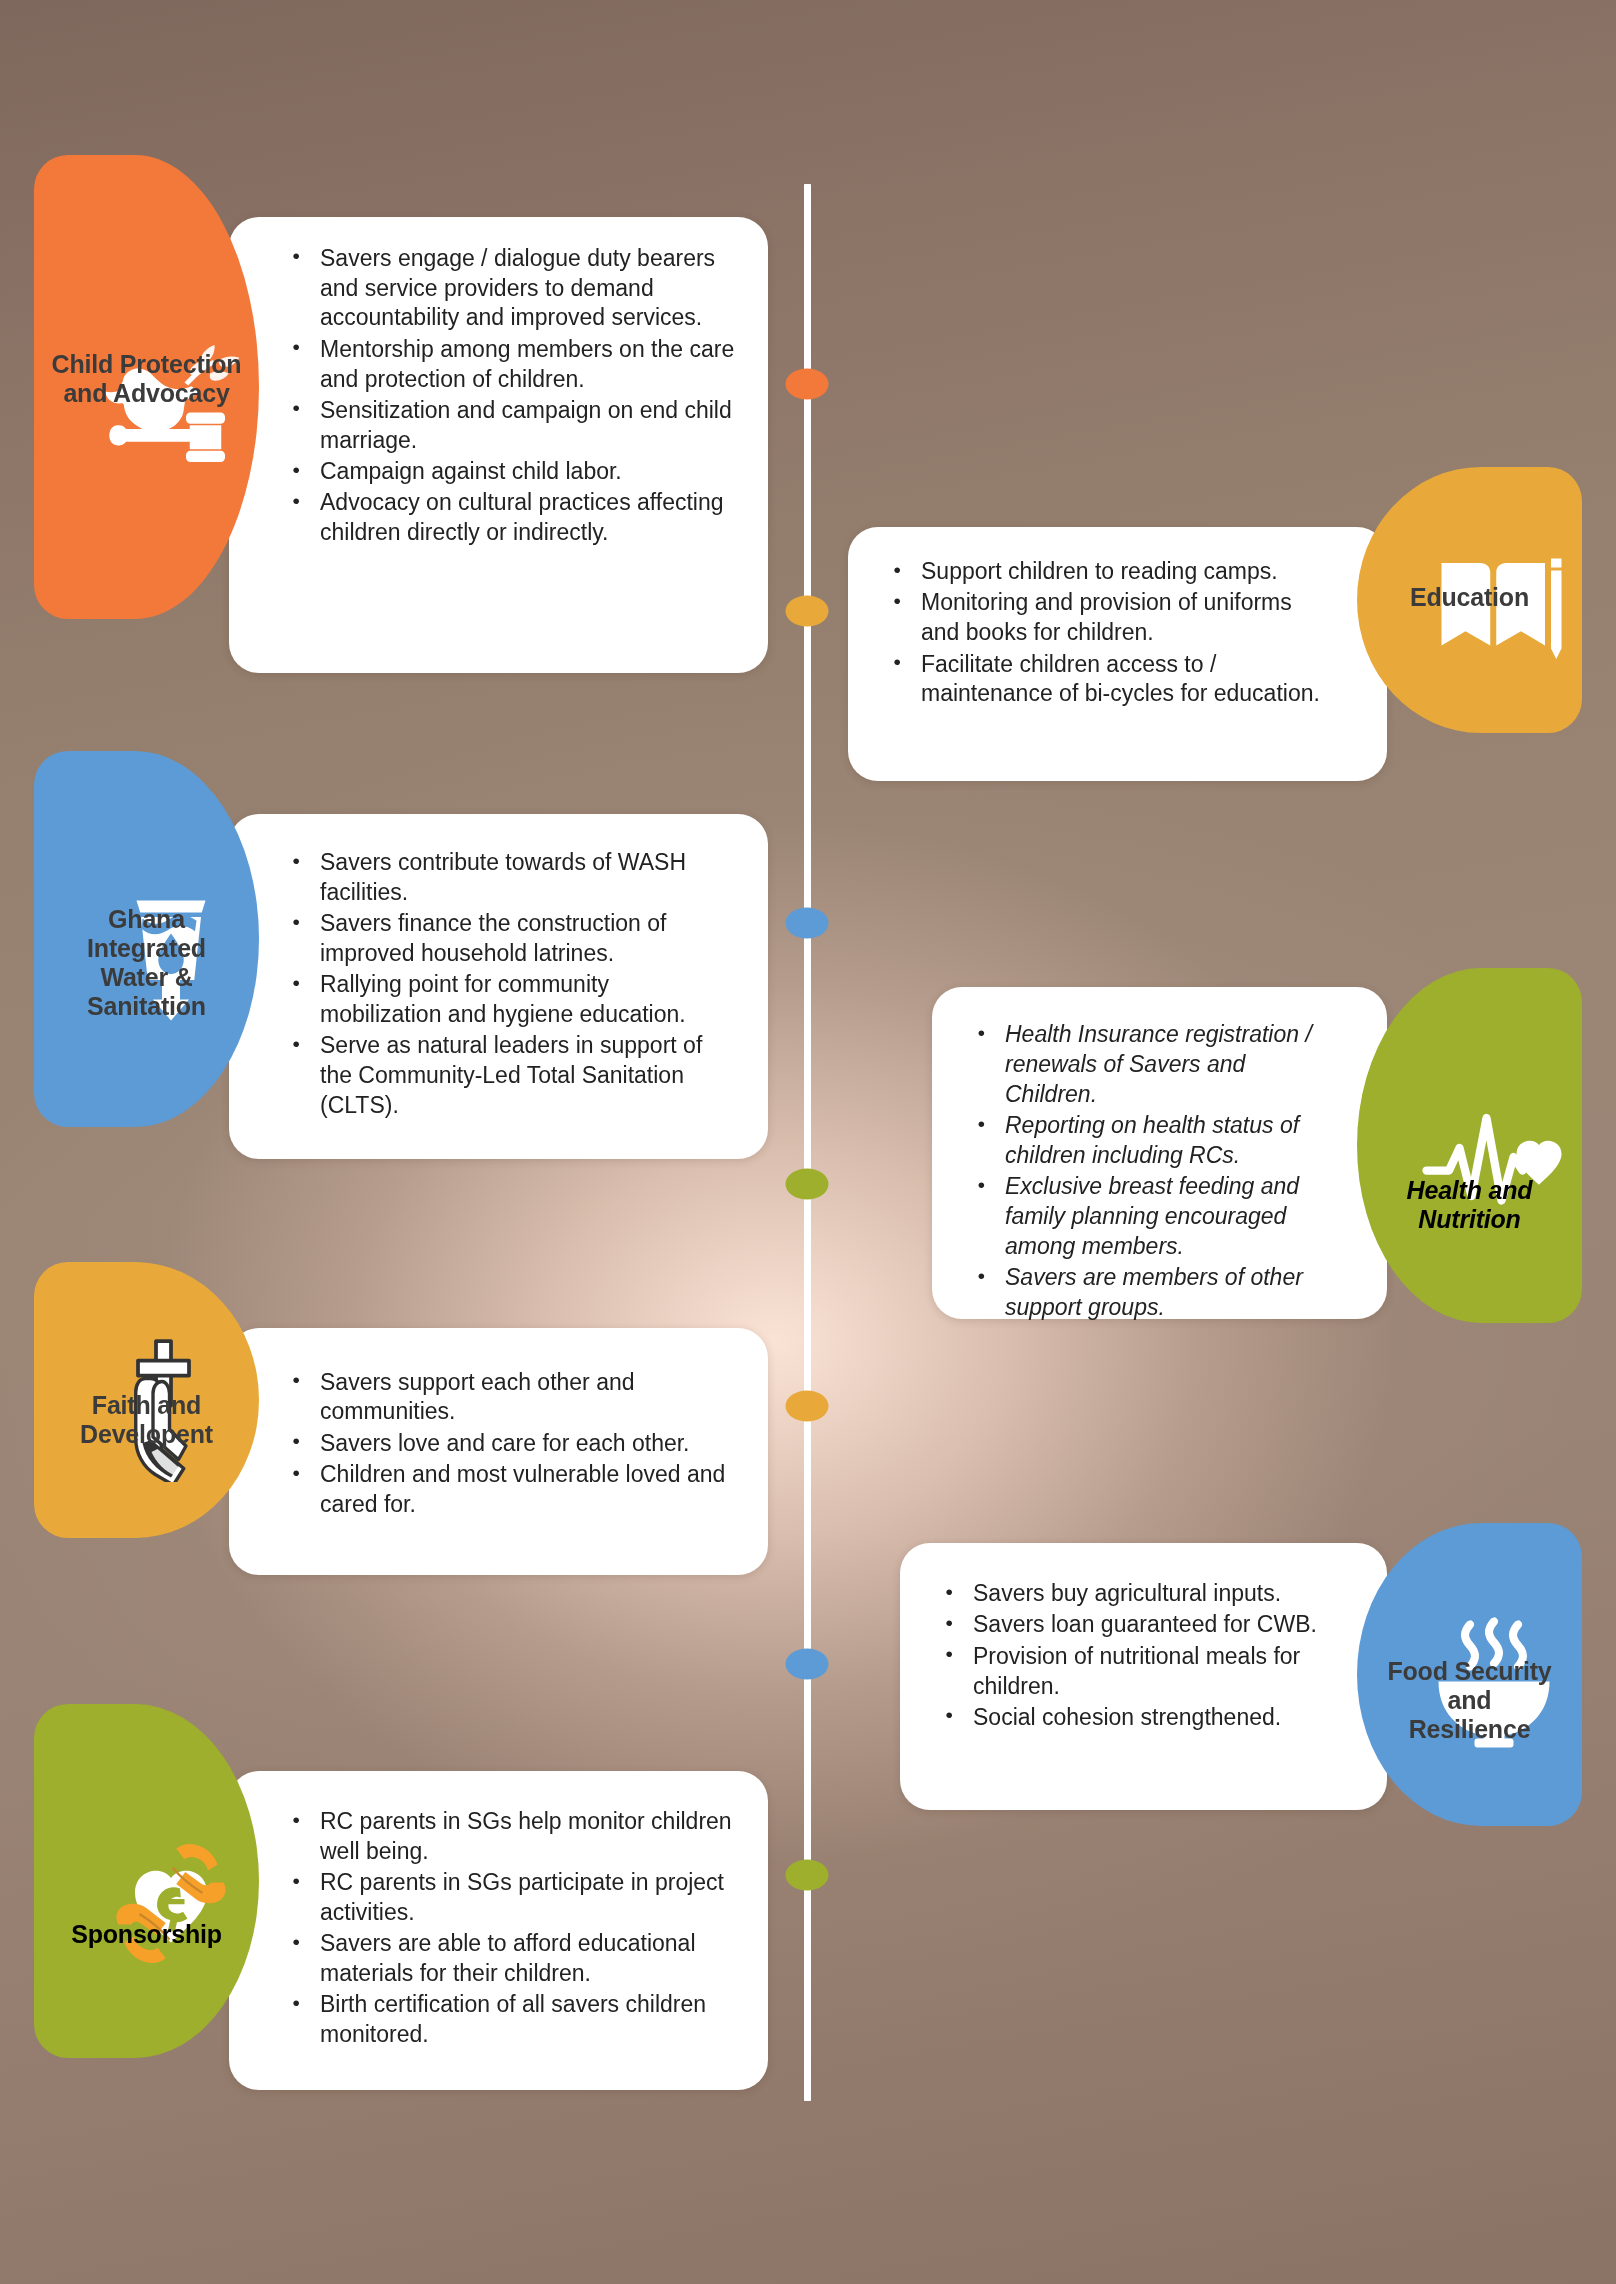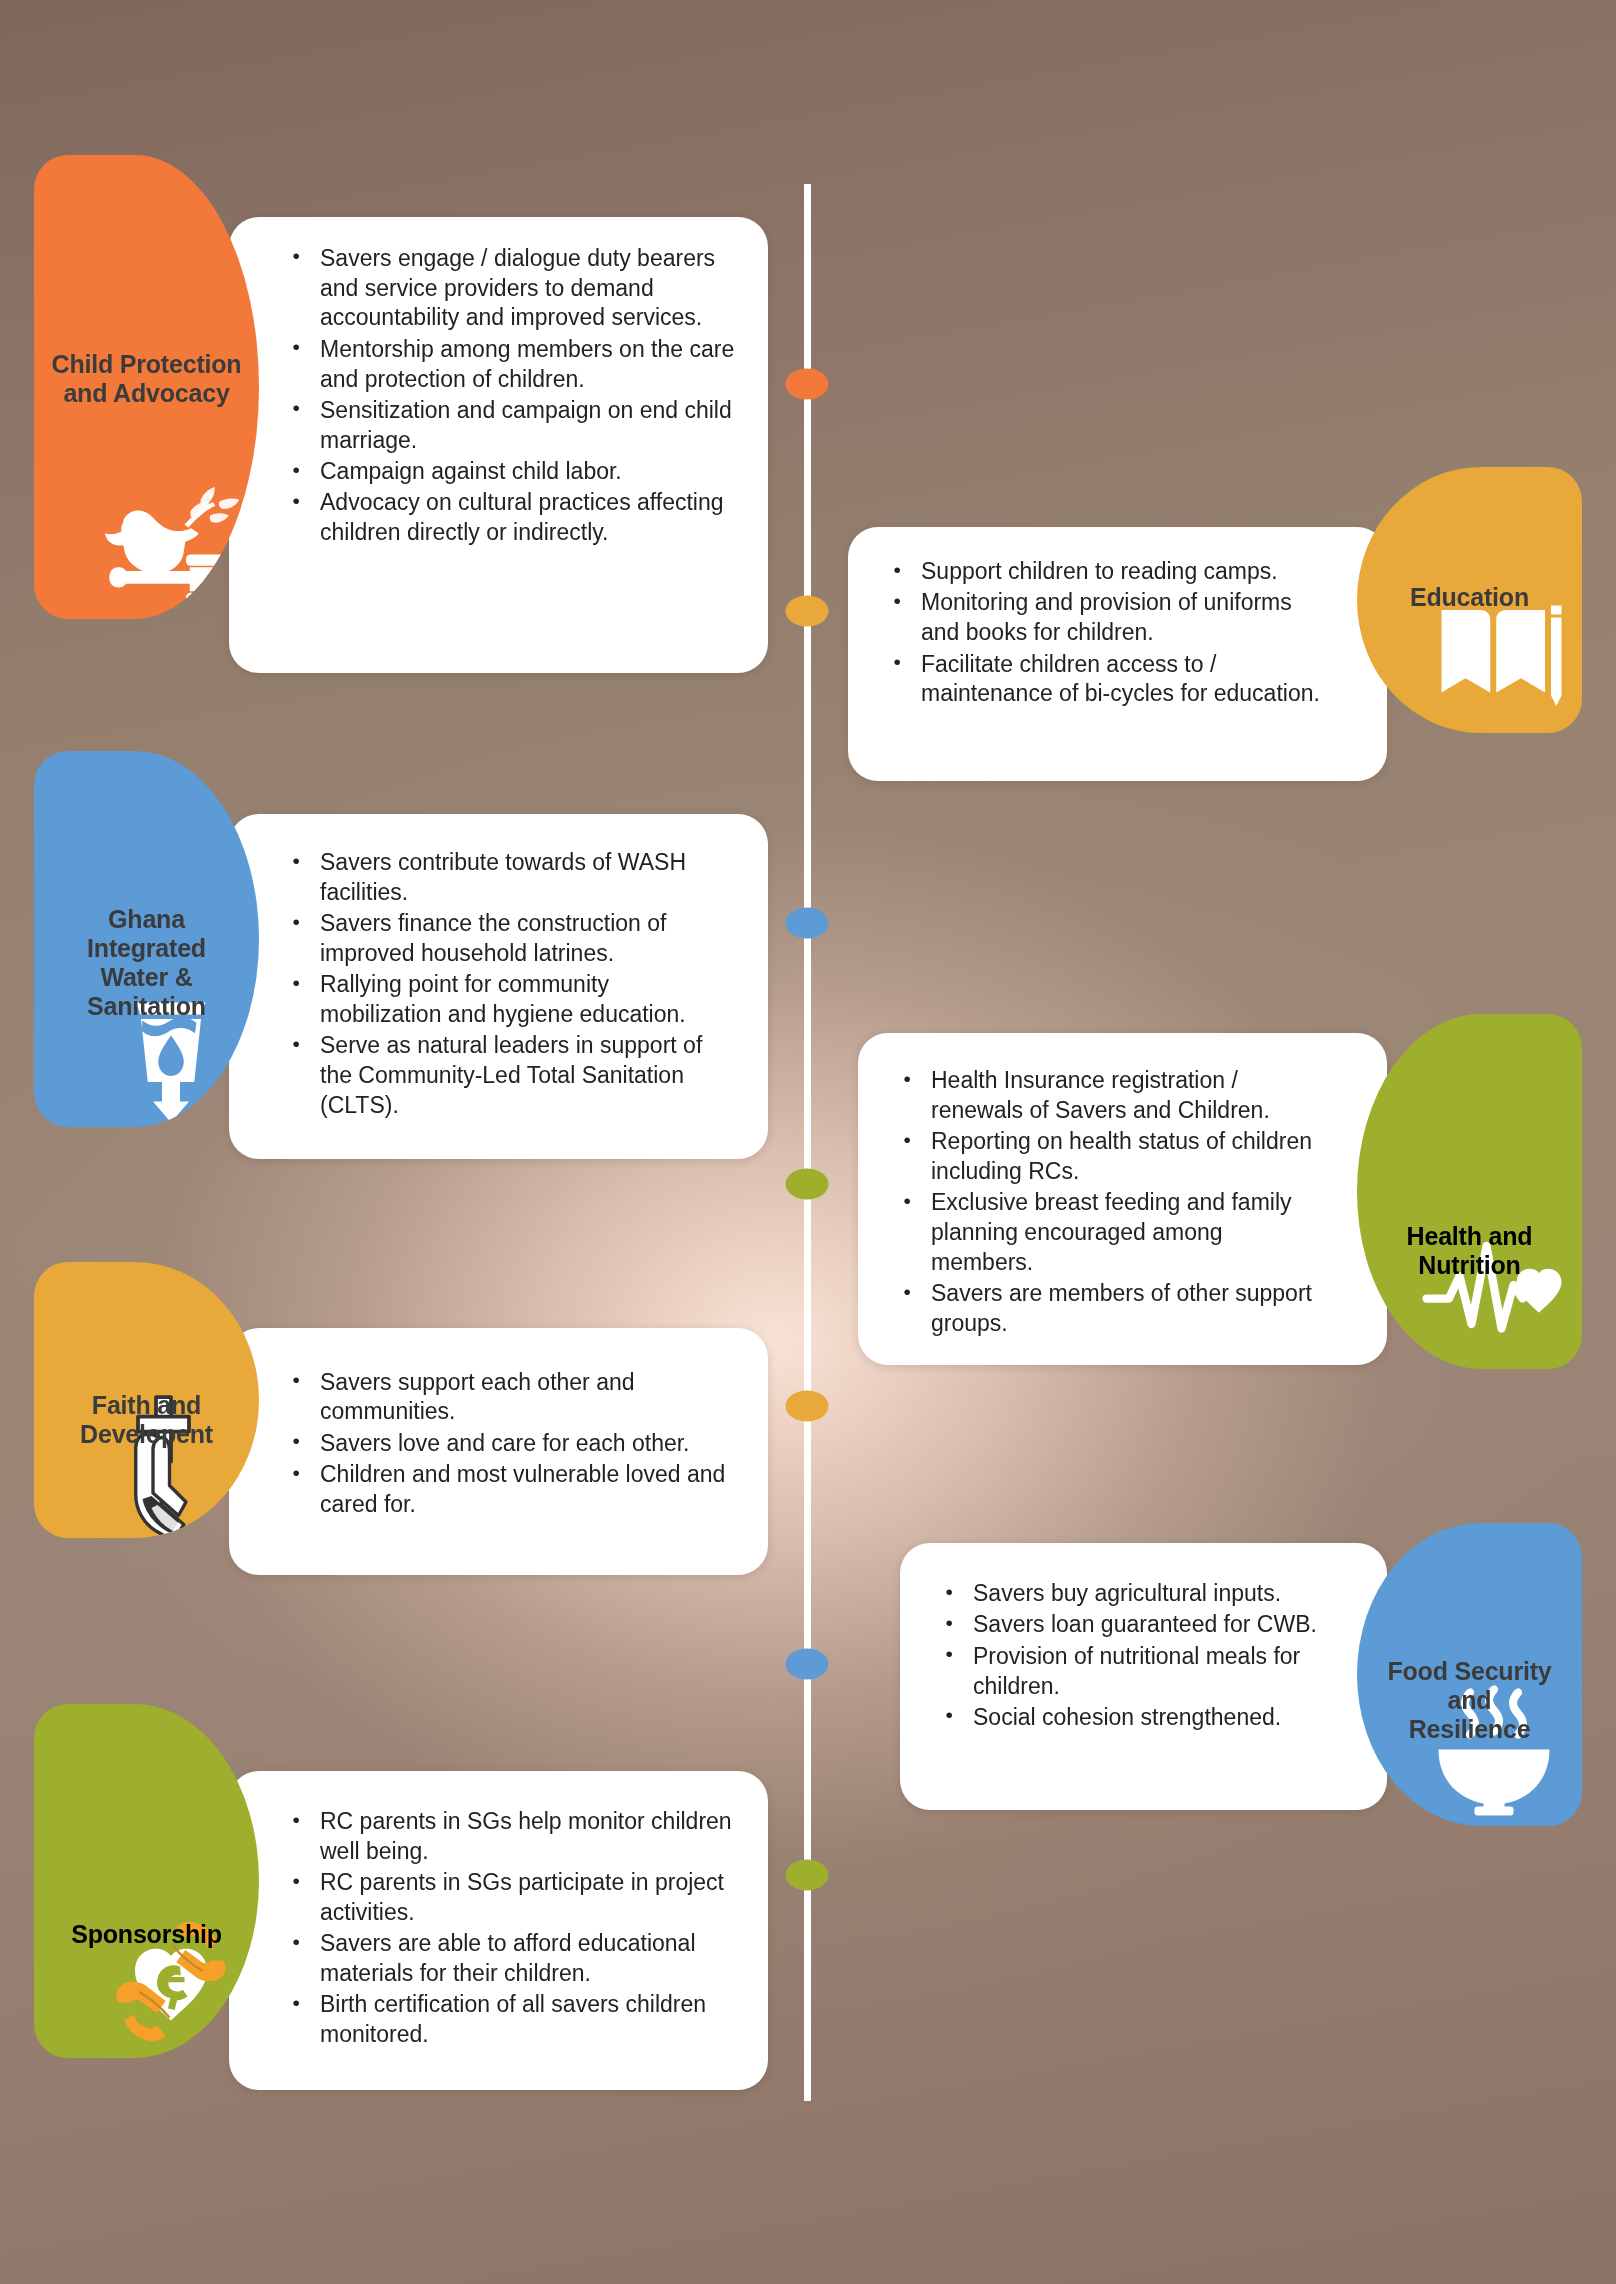--- a/index.html
+++ b/index.html
@@ -65,21 +65,21 @@
   .card.right .body-panel { right: 195px; left: 0; }
 
   
   .lobe {
     position: absolute;
     top: -6.5px;
     width: 225px;
     display: flex;
     flex-direction: column;
     align-items: center;
-    justify-content: flex-end;
+    justify-content: center;
     overflow: hidden;
     padding-left: 48px;
   }
   .card.left  .lobe { left: 0;  border-radius: 34px 124px 124px 34px / 34px 50% 50% 34px; }
   .card.right .lobe { right: 0; border-radius: 124px 34px 34px 124px / 50% 34px 34px 50%; }
 
   .icon-wrap {
     width: 150px;
     height: 150px;
     display: flex;
@@ -211,21 +211,21 @@
       <rect x="88" y="140" width="24" height="32"></rect>
       <path d="M76 166h48l-24 28z"></path>
     </svg>
           </div>
           <div class="lobe-title title-dark" style="position: absolute; top: 154px; left: 0px; right: 0px; white-space: pre-line;">Ghana
 Integrated
 Water &amp;
 Sanitation</div>
         </div>
       </div>
-      <div class="card right" style="top: 1020px; width: 724px; height: 355px;">
+      <div class="card right" style="top: 974px; width: 650px; height: 355px; font-style: italic;">
         <div class="body-panel" style="top: 13px; height: 332px; padding: 33px 59px 22px 39px;">
           <ul class="bullets">
             <li>Health Insurance registration / renewals of Savers and Children.</li>
             <li>Reporting on health status of children including RCs.</li>
             <li>Exclusive breast feeding and family planning encouraged among members.</li>
             <li>Savers are members of other support groups.</li>
           </ul>
         </div>
         <div class="lobe" style="background: rgb(157, 175, 44); height: 355px;">
           <div class="icon-wrap" style="margin-top: 42px;">

